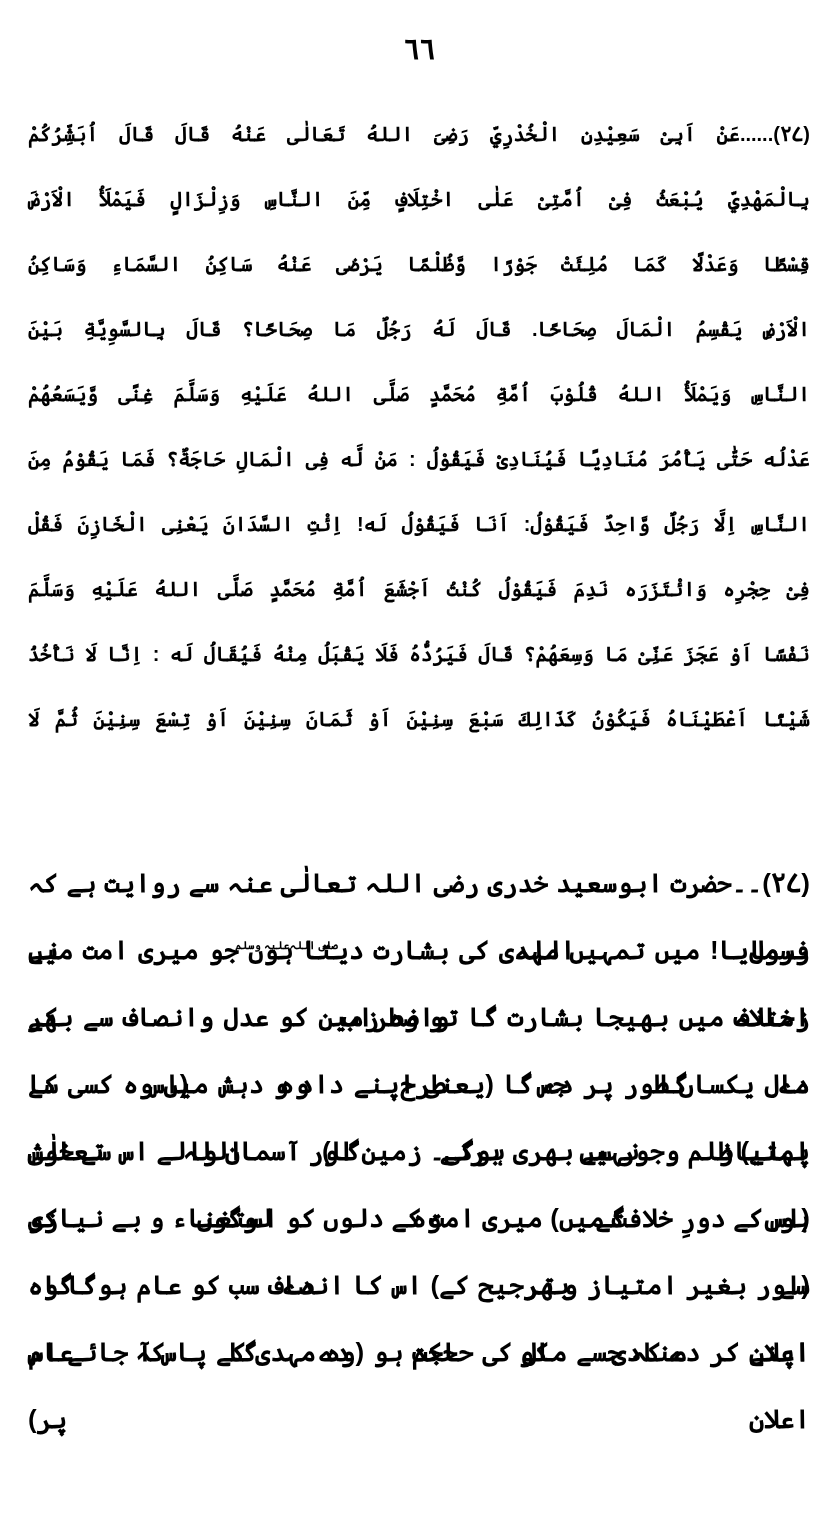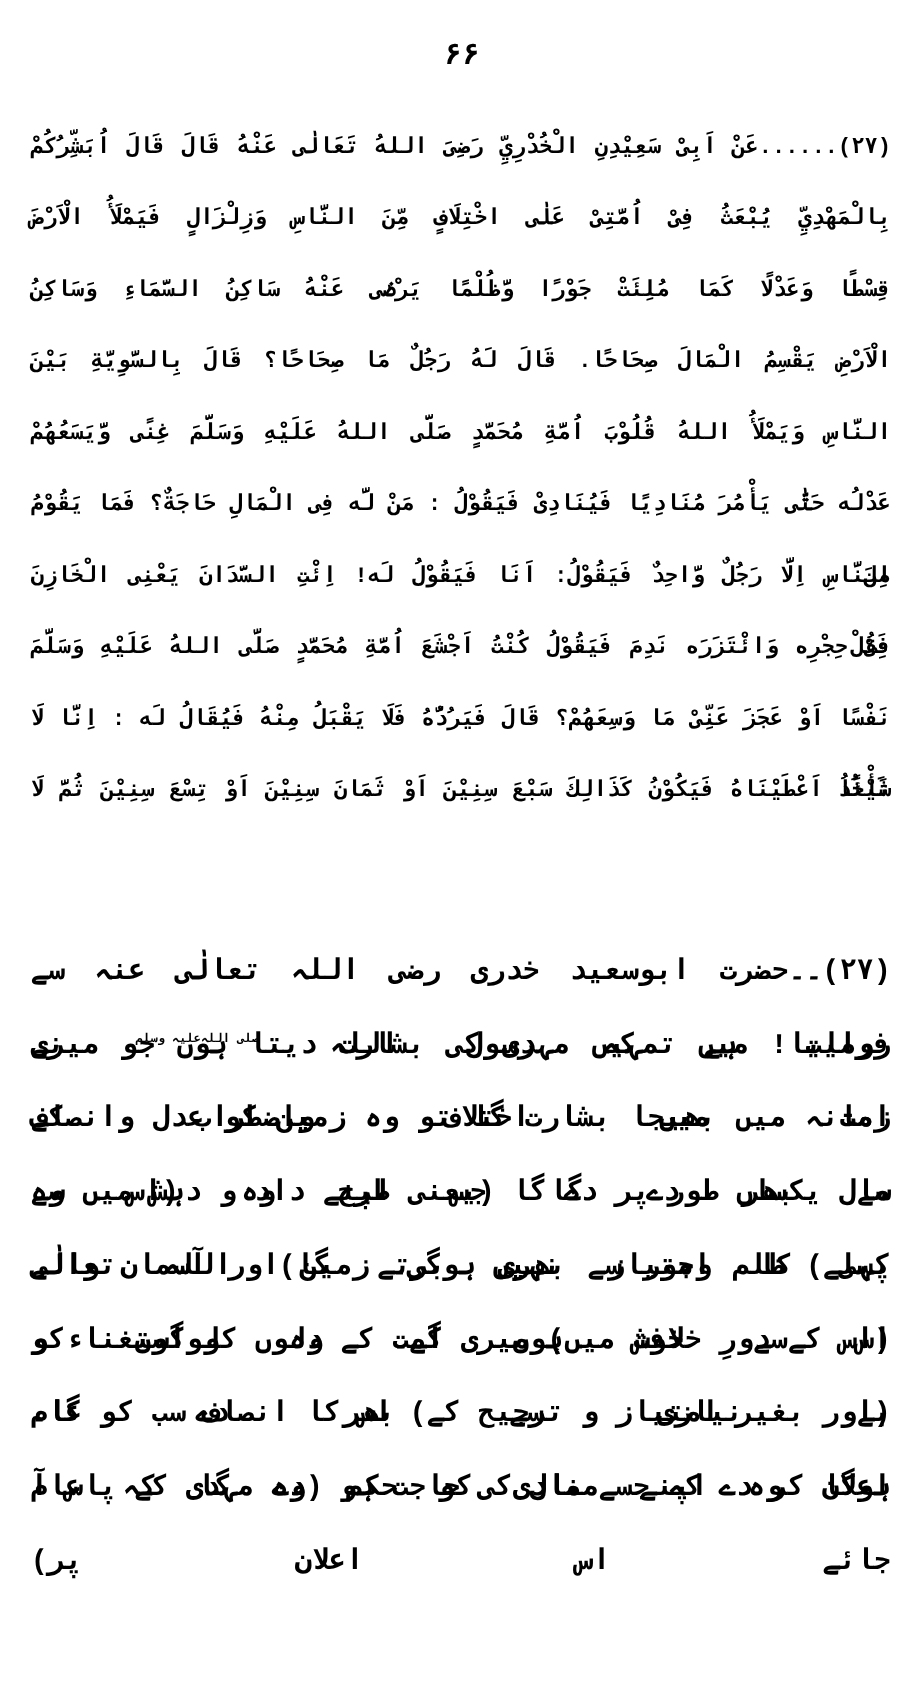--- a/index.html
+++ b/index.html
@@ -6,21 +6,21 @@
     margin: 0;
     padding: 0;
     background: #ffffff;
   }
   .page {
     position: relative;
     width: 840px;
     height: 1540px;
     background: #ffffff;
     color: #000000;
-    font-family: Liberation Mono, monospace;
+    font-family: Liberation Sans, sans-serif;
     overflow: hidden;
     direction: rtl;
   }
   .page-number {
     position: absolute;
     top: 34px;
     left: 0;
     width: 100%;
     text-align: center;
     font-size: 27px;

